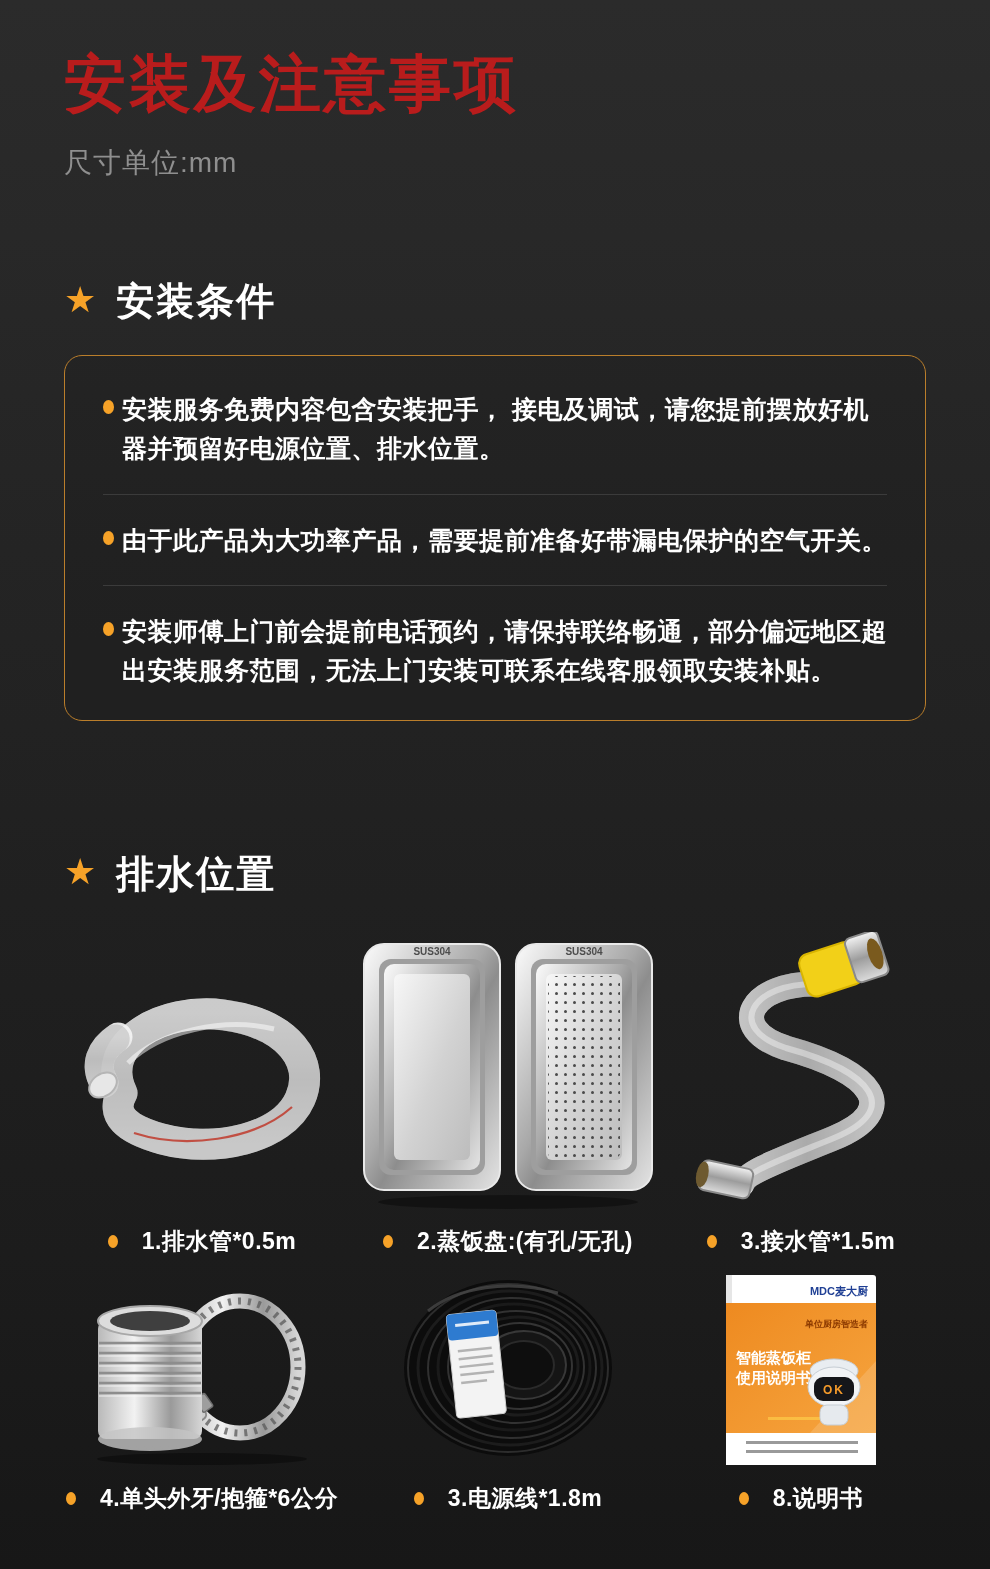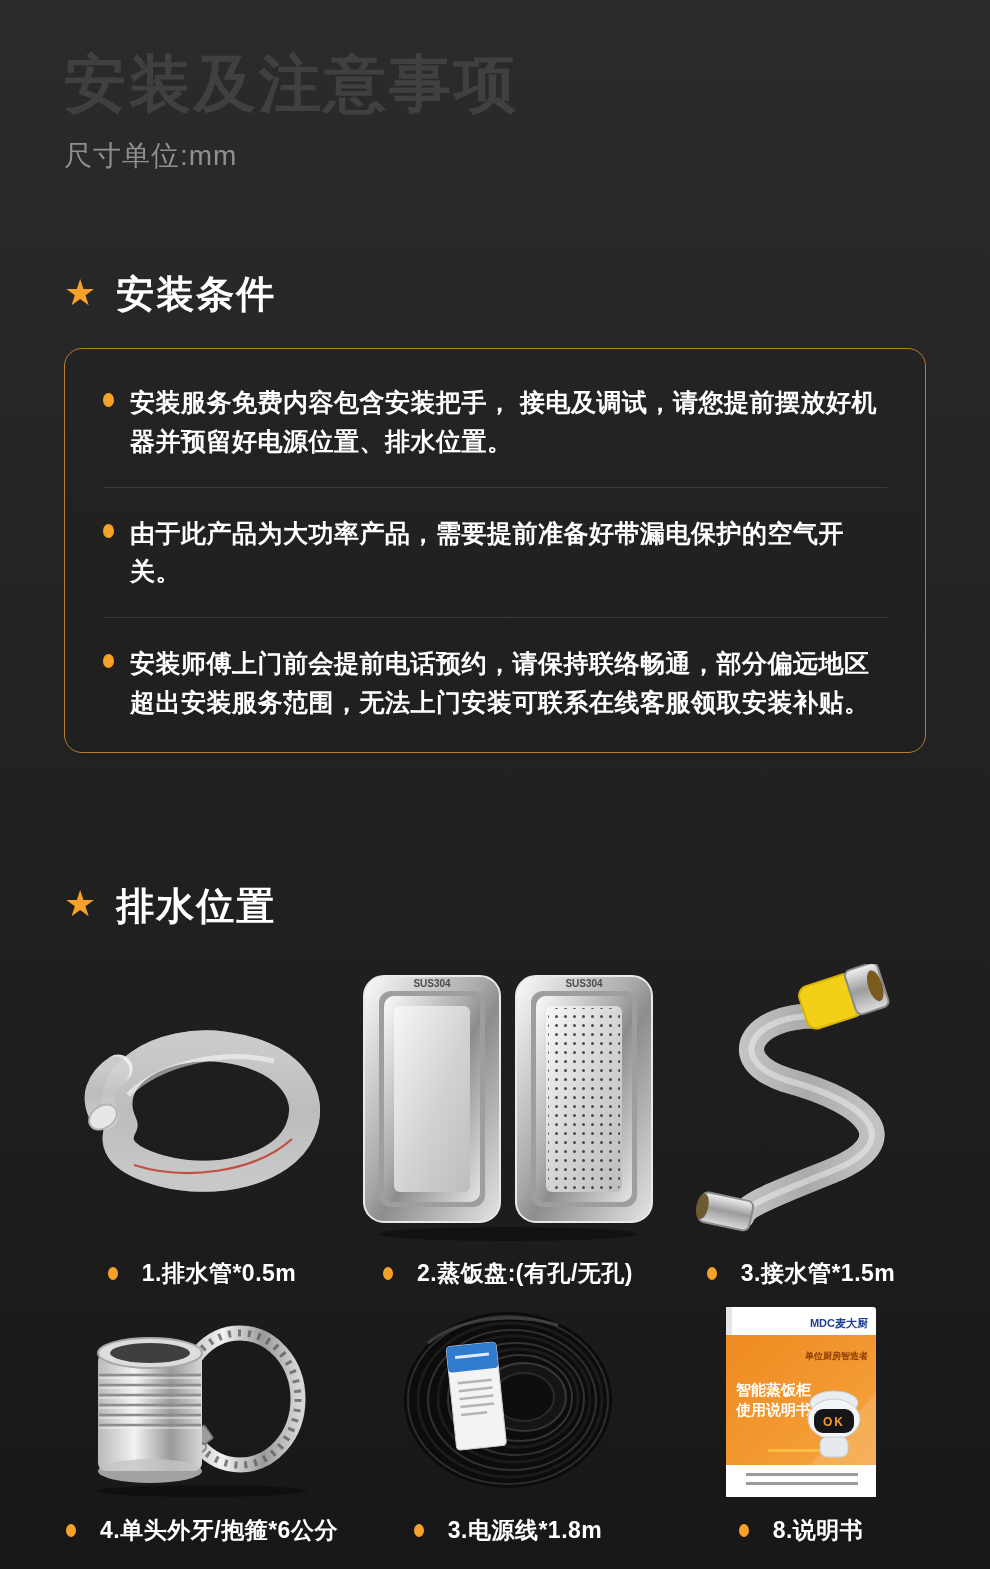--- a/index.html
+++ b/index.html
@@ -6,35 +6,35 @@
   body{
     width:990px;height:1569px;overflow:hidden;
     background:linear-gradient(180deg,#2b2b2b 0%,#242424 35%,#1c1c1c 80%,#171717 100%);
     font-family:"Liberation Sans","DejaVu Sans",sans-serif;
     -webkit-font-smoothing:antialiased;
   }
   .container{padding:0 64px;}
   .page-title{
     padding-top:50px;
     font-size:62px;font-weight:900;letter-spacing:3px;
-    color:#404040;line-height:1.1;
-  }
-  .unit-note{margin-top:19px;font-size:28px;color:#8f8f8f;letter-spacing:1px;}
+    color:#b91c1c;line-height:1.1;
+  }
+  .unit-note{margin-top:26px;font-size:28px;color:#8f8f8f;letter-spacing:1px;}
   .section-head{display:flex;align-items:center;gap:20px;}
   .section-head .star{font-size:36px;color:#F6A228;line-height:1;transform:translateY(-2px);}
   .section-head .sec-title{font-size:38px;font-weight:800;color:#ffffff;letter-spacing:2px;}
   .sec-install{margin-top:94px;}
   .sec-acc{margin-top:128px;}
   .notice-box{
     margin-top:28px;
     border:1px solid #BA7E2B;border-radius:18px;
     padding:34px 38px 30px 38px;
     background:rgba(0,0,0,0.06);
   }
-  .bullet-row{display:flex;gap:16px;}
+  .bullet-row{display:flex;gap:8px;}
   .bullet-dot{flex:0 0 auto;width:11px;height:14px;border-radius:50%;background:#F6A228;margin-top:10px;}
   .bullet-text{
     color:#ffffff;font-size:25px;font-weight:700;line-height:1.55;letter-spacing:0.5px;
   }
   .divider{height:1px;background:#3b3b3b;margin:26px 0;}
   .acc-grid{
     margin-top:30px;
     display:grid;grid-template-columns:repeat(3,1fr);
     column-gap:18px;row-gap:14px;
   }

